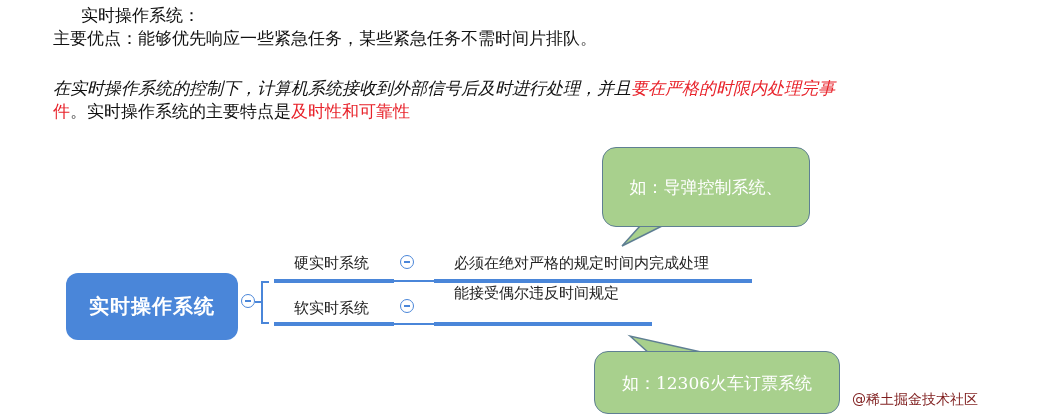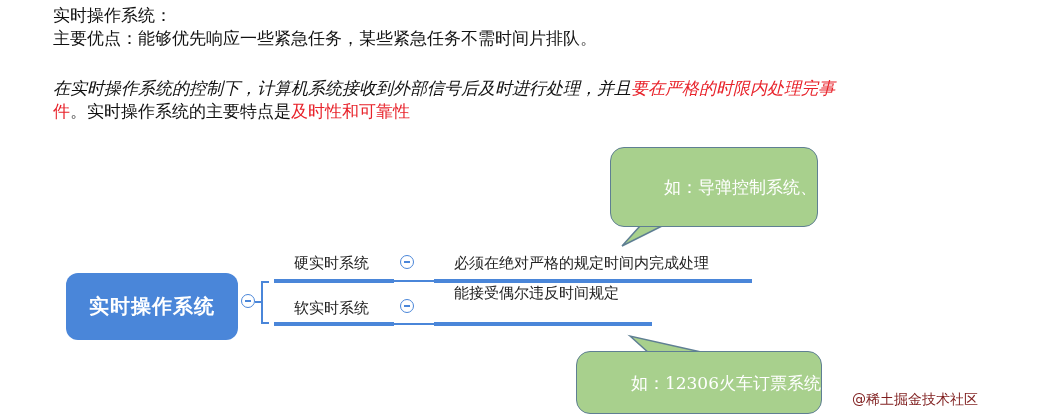--- a/index.html
+++ b/index.html
@@ -12,27 +12,27 @@
           align-items:center; justify-content:center; letter-spacing:1px; }
   .collapse { position:absolute; width:14px; height:14px; border:1.5px solid #4a86d9; border-radius:50%;
               background:#fff; box-sizing:border-box; }
   .collapse::after { content:""; position:absolute; left:3px; right:3px; top:5px; height:1.5px; background:#4a86d9; }
   .bar { position:absolute; height:4px; background:#4a86d9; }
   .thin { position:absolute; height:1.5px; background:#4a86d9; }
   .vline { position:absolute; width:1.5px; background:#4a86d9; }
   .nodetext { position:absolute; font-size:15px; color:#222; white-space:nowrap; }
   .bubble { position:absolute; background:#a8d08d; border:1.5px solid #5f7f93; border-radius:14px;
             color:#fff; font-size:17px; font-family:"DejaVu Serif","Liberation Serif",serif; text-align:center;
-            display:flex; align-items:center; justify-content:flex-end; line-height:24px; box-sizing:border-box;margin-left:8px; }
+            display:flex; align-items:center; justify-content:center; line-height:24px; box-sizing:border-box; }
   .watermark { position:absolute; left:852px; top:391px; font-size:14px; color:#7f1d1d; white-space:nowrap; }
 </style>
 </head>
 <body>
 
-<div class="line" style="top:4px;">实时操作系统：</div>
+<div class="line" style="top:4px;margin-left:28px;">实时操作系统：</div>
 <div class="line" style="top:27px;">主要优点：能够优先响应一些紧急任务，某些紧急任务不需时间片排队。</div>
 
 <div class="line" style="top:77px;font-style:italic;">
   <span>在实时操作系统的控制下，计算机系统接收到外部信号后及时进行处理，并且</span><span class="red">要在严格的时限内处理完事</span>
 </div>
 <div class="line" style="top:100px;">
   <span class="red">件</span><span>。实时操作系统的主要特点是</span><span class="red">及时性和可靠性</span>
 </div>
 
 <svg style="position:absolute;left:600px;top:146px;" width="212" height="102">
@@ -61,17 +61,17 @@
 <div class="nodetext" style="left:454px;top:254px;">必须在绝对严格的规定时间内完成处理</div>
 <div class="bar" style="left:434px;top:279px;width:318px;"></div>
 
 <div class="nodetext" style="left:294px;top:299px;">软实时系统</div>
 <div class="bar" style="left:274px;top:322px;width:120px;"></div>
 <div class="collapse" style="left:400px;top:299px;"></div>
 <div class="thin" style="left:394px;top:323px;width:40px;"></div>
 <div class="nodetext" style="left:454px;top:284px;">能接受偶尔违反时间规定</div>
 <div class="bar" style="left:434px;top:322px;width:218px;"></div>
 
-<div class="bubble" style="left:568px;top:351px;width:246px;height:63px;">
+<div class="bubble" style="left:594px;top:351px;width:246px;height:63px;">
   <div>如：12306火车订票系统</div>
 </div>
 
 <div class="watermark">@稀土掘金技术社区</div>
 
 </body></html>

